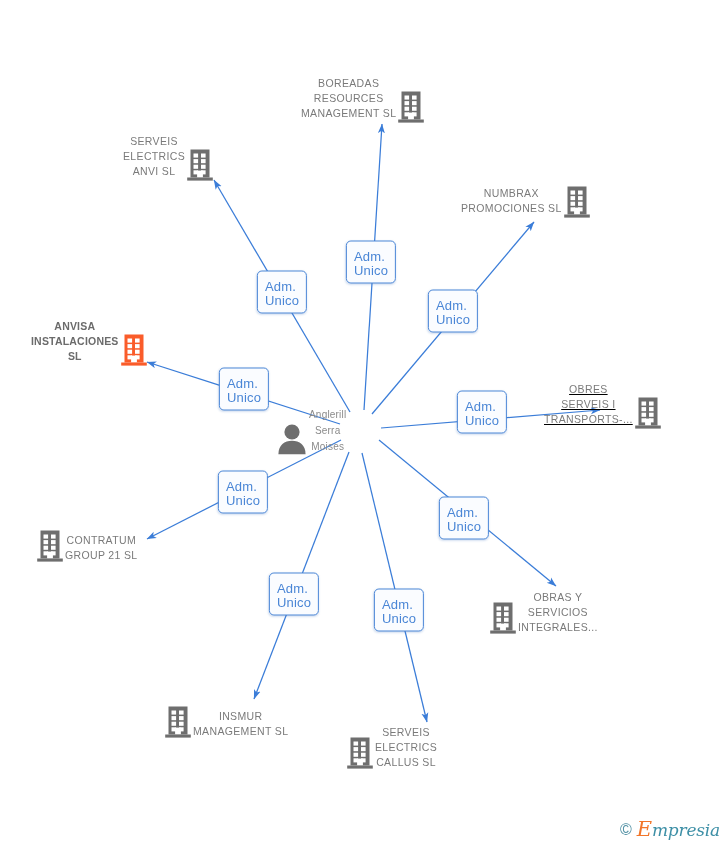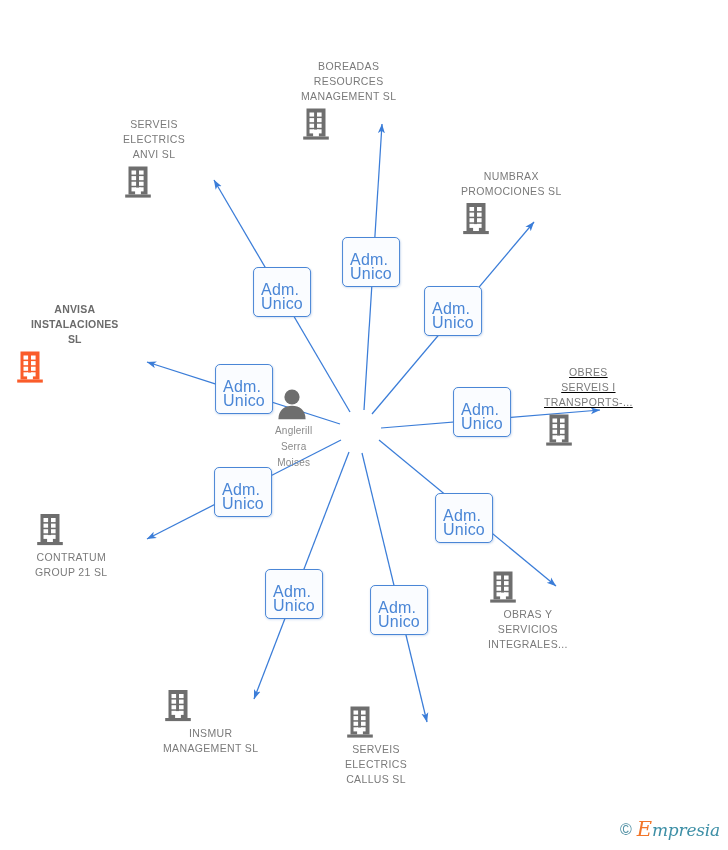--- a/index.html
+++ b/index.html
@@ -3,41 +3,41 @@
 <meta charset="utf-8">
 <style>
   html,body{margin:0;padding:0;background:#ffffff;}
   body{width:728px;height:850px;position:relative;overflow:hidden;
        font-family:"Liberation Sans","DejaVu Sans",sans-serif;}
   #canvas{position:absolute;inset:0;width:728px;height:850px;}
   #edges{position:absolute;left:0;top:0;width:728px;height:850px;}
 
   
   .node{position:absolute;transform:translate(-50%,-50%);
-        display:flex;flex-direction:column;align-items:flex-start;
+        display:flex;flex-direction:row;align-items:flex-end;
         width:170px;}
   .node-label{font-size:10.5px;line-height:15px;color:#7a7a7a;
               text-align:center;letter-spacing:.35px;white-space:pre-line;}
   .node.focus .node-label{color:#6b6b6b;font-weight:bold;letter-spacing:.2px;margin-left:16px;}
   .person-label{font-size:10px;line-height:16px;color:#8a8a8a;
                 text-align:center;white-space:pre-line;letter-spacing:.2px;}
 
   .ico{display:block;}
   .ico.bld{width:30px;height:34px;}
   .ico.person{width:34px;height:32px;}
   .gap-t{margin-top:3px;}
   .gap-b{margin-bottom:3px;}
 
   
   .elabel{position:absolute;transform:translate(-50%,-50%);
           border:1.3px solid #4a86d6;border-radius:5px;
           background:#fafcff;
           box-shadow:0 1px 2px rgba(70,120,190,.22);
-          padding:15px 7px 5px 7px;
-          font-size:16px;line-height:14px;color:#4a86d6;
+          padding:8px 7px 5px 7px;
+          font-size:13px;line-height:14px;color:#4a86d6;
           text-align:left;white-space:pre-line;
           letter-spacing:.2px;}
 
   
   #watermark{position:absolute;right:8px;bottom:10px;
              display:flex;align-items:center;gap:5px;}
   .wm-c{font-size:16px;color:#4f8fa3;line-height:1;}
   .wm-text{font-family:"DejaVu Serif","Liberation Serif",serif;
            font-style:italic;font-size:17px;line-height:1;
            color:#3d8fa6;letter-spacing:-.2px;}

